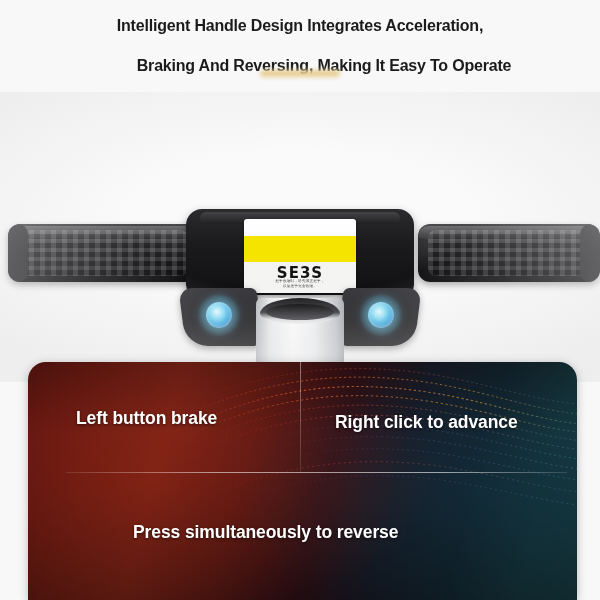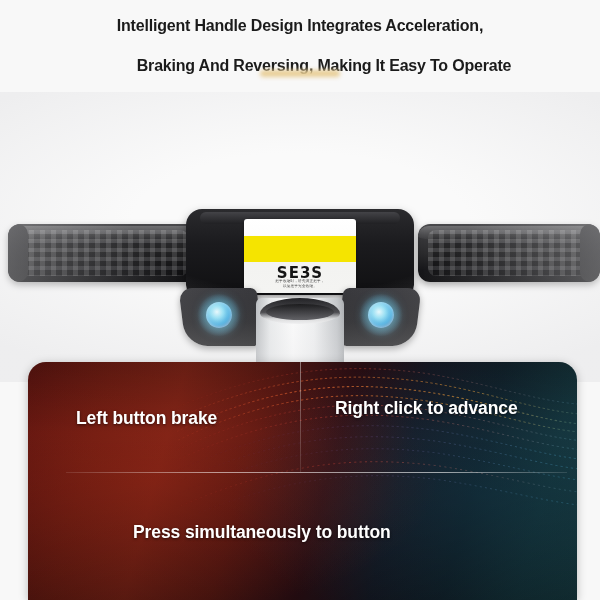--- a/index.html
+++ b/index.html
@@ -131,21 +131,21 @@
                linear-gradient(180deg, rgba(0,0,0,.18), rgba(0,0,0,0) 30%, rgba(0,0,0,.30));}
   .waves{position:absolute;right:-20px;top:-10px;width:420px;height:200px;opacity:.85;}
   .panel .divider-v{position:absolute;left:272px;top:0;width:1px;height:110px;
     background:linear-gradient(180deg,rgba(255,255,255,.42),rgba(255,255,255,.10));}
   .panel .divider-h{position:absolute;left:38px;right:10px;top:110px;height:1px;
     background:linear-gradient(90deg,rgba(255,255,255,.10),rgba(255,255,255,.55) 30%,rgba(255,255,255,.6) 75%,rgba(255,255,255,.12));}
 
   .cap{position:absolute;color:#fff;font-size:17.5px;font-weight:bold;letter-spacing:-0.1px;
     text-shadow:0 1px 3px rgba(0,0,0,.6);}
   .cap.left{left:48px;top:46px;}
-  .cap.right{left:307px;top:36px;}
+  .cap.right{left:307px;top:50px;}
   .cap.bottom{left:105px;top:160px;}
 </style>
 </head>
 <body>
 
 <div class="stage">
 
   <div class="headline">
     <span>Intelligent Handle Design Integrates Acceleration,</span>
     <span class="l2">
@@ -241,15 +241,15 @@
         <path d="M-30,80 C68,32 148,16 248,30 C328,42 378,68 440,62" stroke="url(#wA)" stroke-width=".9" stroke-dasharray="1.6 3.2"></path>
         <path d="M-30,68 C66,24 146,8 246,21 C326,33 376,58 440,52" stroke="url(#wB)" stroke-width=".8" stroke-dasharray="1.5 3.4"></path>
       </g>
     </svg>
 
     <div class="divider-v"></div>
     <div class="divider-h"></div>
 
     <div class="cap left">Left button brake</div>
     <div class="cap right">Right click to advance</div>
-    <div class="cap bottom">Press simultaneously to button</div>
+    <div class="cap bottom">Press simultaneously to reverse</div>
   </div>
 </div>
 
 </body></html>

